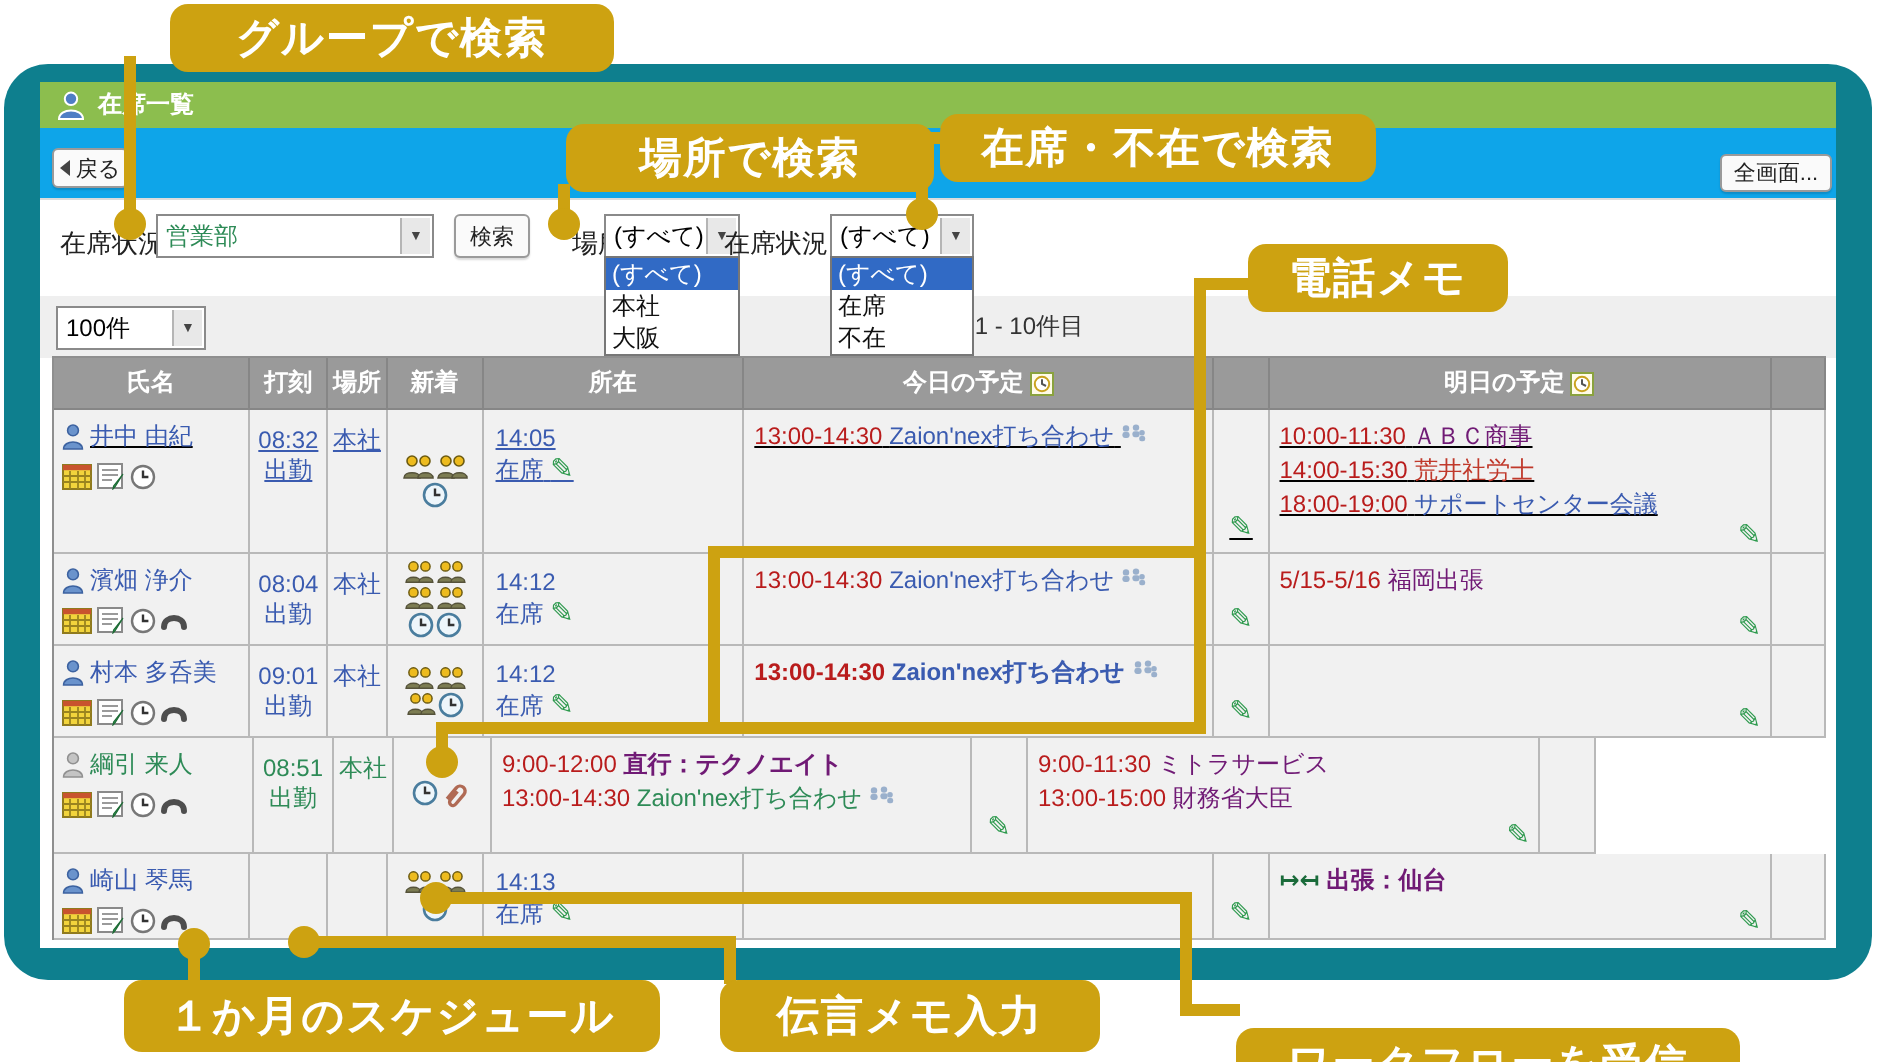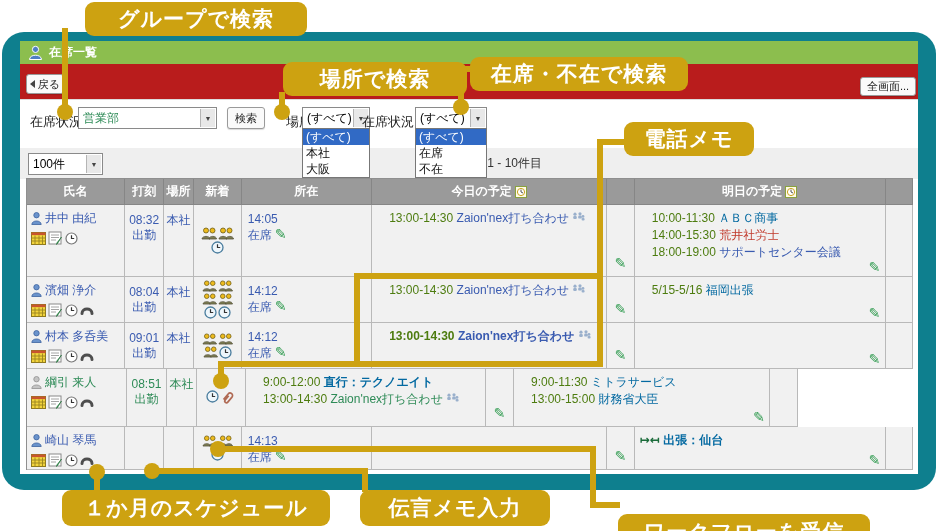--- a/index.html
+++ b/index.html
@@ -9,21 +9,21 @@
   
   .frame { position:absolute; left:2px; top:32px; width:934px; height:458px;
            background:#0e7f8e; border-radius:22px; }
   .win { position:absolute; left:20px; top:41px; width:898px; height:433px;
          background:#fff; overflow:hidden; }
 
   .titlebar { position:absolute; left:0; top:0; width:898px; height:23px;
               background:#8cbe4e; color:#fff; font-size:12px; font-weight:bold;
               display:flex; align-items:center; padding-left:8px; gap:6px; }
   .toolbar { position:absolute; left:0; top:23px; width:898px; height:36px;
-             background:#b91c1c; border-bottom:1px solid #dcdcdc; }
+             background:#0ea5e9; border-bottom:1px solid #dcdcdc; }
   .btn { position:absolute; background:#fafafa; border:1px solid #9a9a9a; border-radius:3px;
          font-size:11px; color:#222; display:flex; align-items:center; justify-content:center;
          box-shadow:0 1px 1px rgba(0,0,0,0.15); cursor:pointer; }
   .btn .tri { width:0; height:0; border-top:4px solid transparent; border-bottom:4px solid transparent;
               border-right:5px solid #444; margin-right:3px; }
 
   .filterrow { position:absolute; left:0; top:59px; width:898px; height:48px; background:#fff; }
   .flabel { position:absolute; font-size:13px; color:#222; }
   .select { position:absolute; height:22px; background:#fff; border:1px solid #8a8a8a;
             font-size:12px; display:flex; align-items:center; padding-left:4px; cursor:pointer; }
@@ -44,36 +44,36 @@
   .tbl { position:absolute; left:6px; top:137px; width:887px;
          border-top:1px solid #8f8f8f; border-left:1px solid #8f8f8f; font-size:12px; }
   .trow { display:flex; }
   .cell { background:#f1f1f1; border-right:1px solid #b9b9b9; border-bottom:1px solid #b9b9b9;
           overflow:hidden; position:relative; }
   .hcell { background:#9a9a9a; border-right:1px solid #868686; border-bottom:1px solid #868686;
            color:#fff; font-weight:bold; display:flex; align-items:center; justify-content:center; gap:3px; }
   .w1{width:100px;align-items:center;} .w2{width:40px;} .w3{width:30px;} .w4{width:49px;} .w5{width:133px;}
   .w6{width:240px;} .w7{width:28px;} .w8{width:256px;} .w9{width:28px;}
   .hrow .hcell { height:26px; }
-  .r1 .cell{height:72px;} .r2 .cell{height:46px;} .r3 .cell{height:46px;}
+  .r1 .cell{height:72px;text-decoration:underline;} .r2 .cell{height:46px;} .r3 .cell{height:46px;}
   .r4 .cell{height:58px;} .r5 .cell{height:43px;}
 
   .c-name { padding:5px 2px 0 4px; }
   .name-line { display:flex; align-items:center; gap:3px; white-space:nowrap; }
   .icon-line { display:flex; align-items:center; gap:2px; margin-top:4px; flex-wrap:wrap; }
   a.lnk { color:#3a5bb0; text-decoration:none; cursor:pointer; }
   .g a.lnk, .g .t-center, .g .punch, .g .place { color:#2e8b57; }
   .punch, .place { color:#3a5bb0; text-align:center; padding-top:8px; line-height:15px; }
   .c-new { display:flex; flex-wrap:wrap; align-content:center; justify-content:center; gap:1px; padding:2px; }
   .c-loc { padding:6px 0 16px 6px; color:#3a5bb0; line-height:16px; }
   .c-loc.greenloc { color:#2e8b57; }
   .c-sched { padding:5px 0 0 5px; line-height:17px; }
-  .sch-time { color:#4d7c0f;margin-left:12px; }
+  .sch-time { color:#b91c1c; }
   .sch-blue { color:#3a5bb0; cursor:pointer; }
-  .sch-green { color:#0369a1; }
+  .sch-green { color:#701a75; }
   .sch-red { color:#c0392b; }
   .bold { font-weight:bold; }
   .c-pencil { display:flex; align-items:flex-end; justify-content:center; padding-bottom:7px; }
   .corner-pencil { position:absolute; right:4px; bottom:3px; }
   .pencil { color:#2e9a4e; font-size:14px; line-height:12px; cursor:pointer; }
   .pencil::before { content:"✎"; }
   .banner-mark { color:#1a6b3a; font-weight:bold; }
 
   .icon { display:inline-flex; cursor:pointer; }
 

